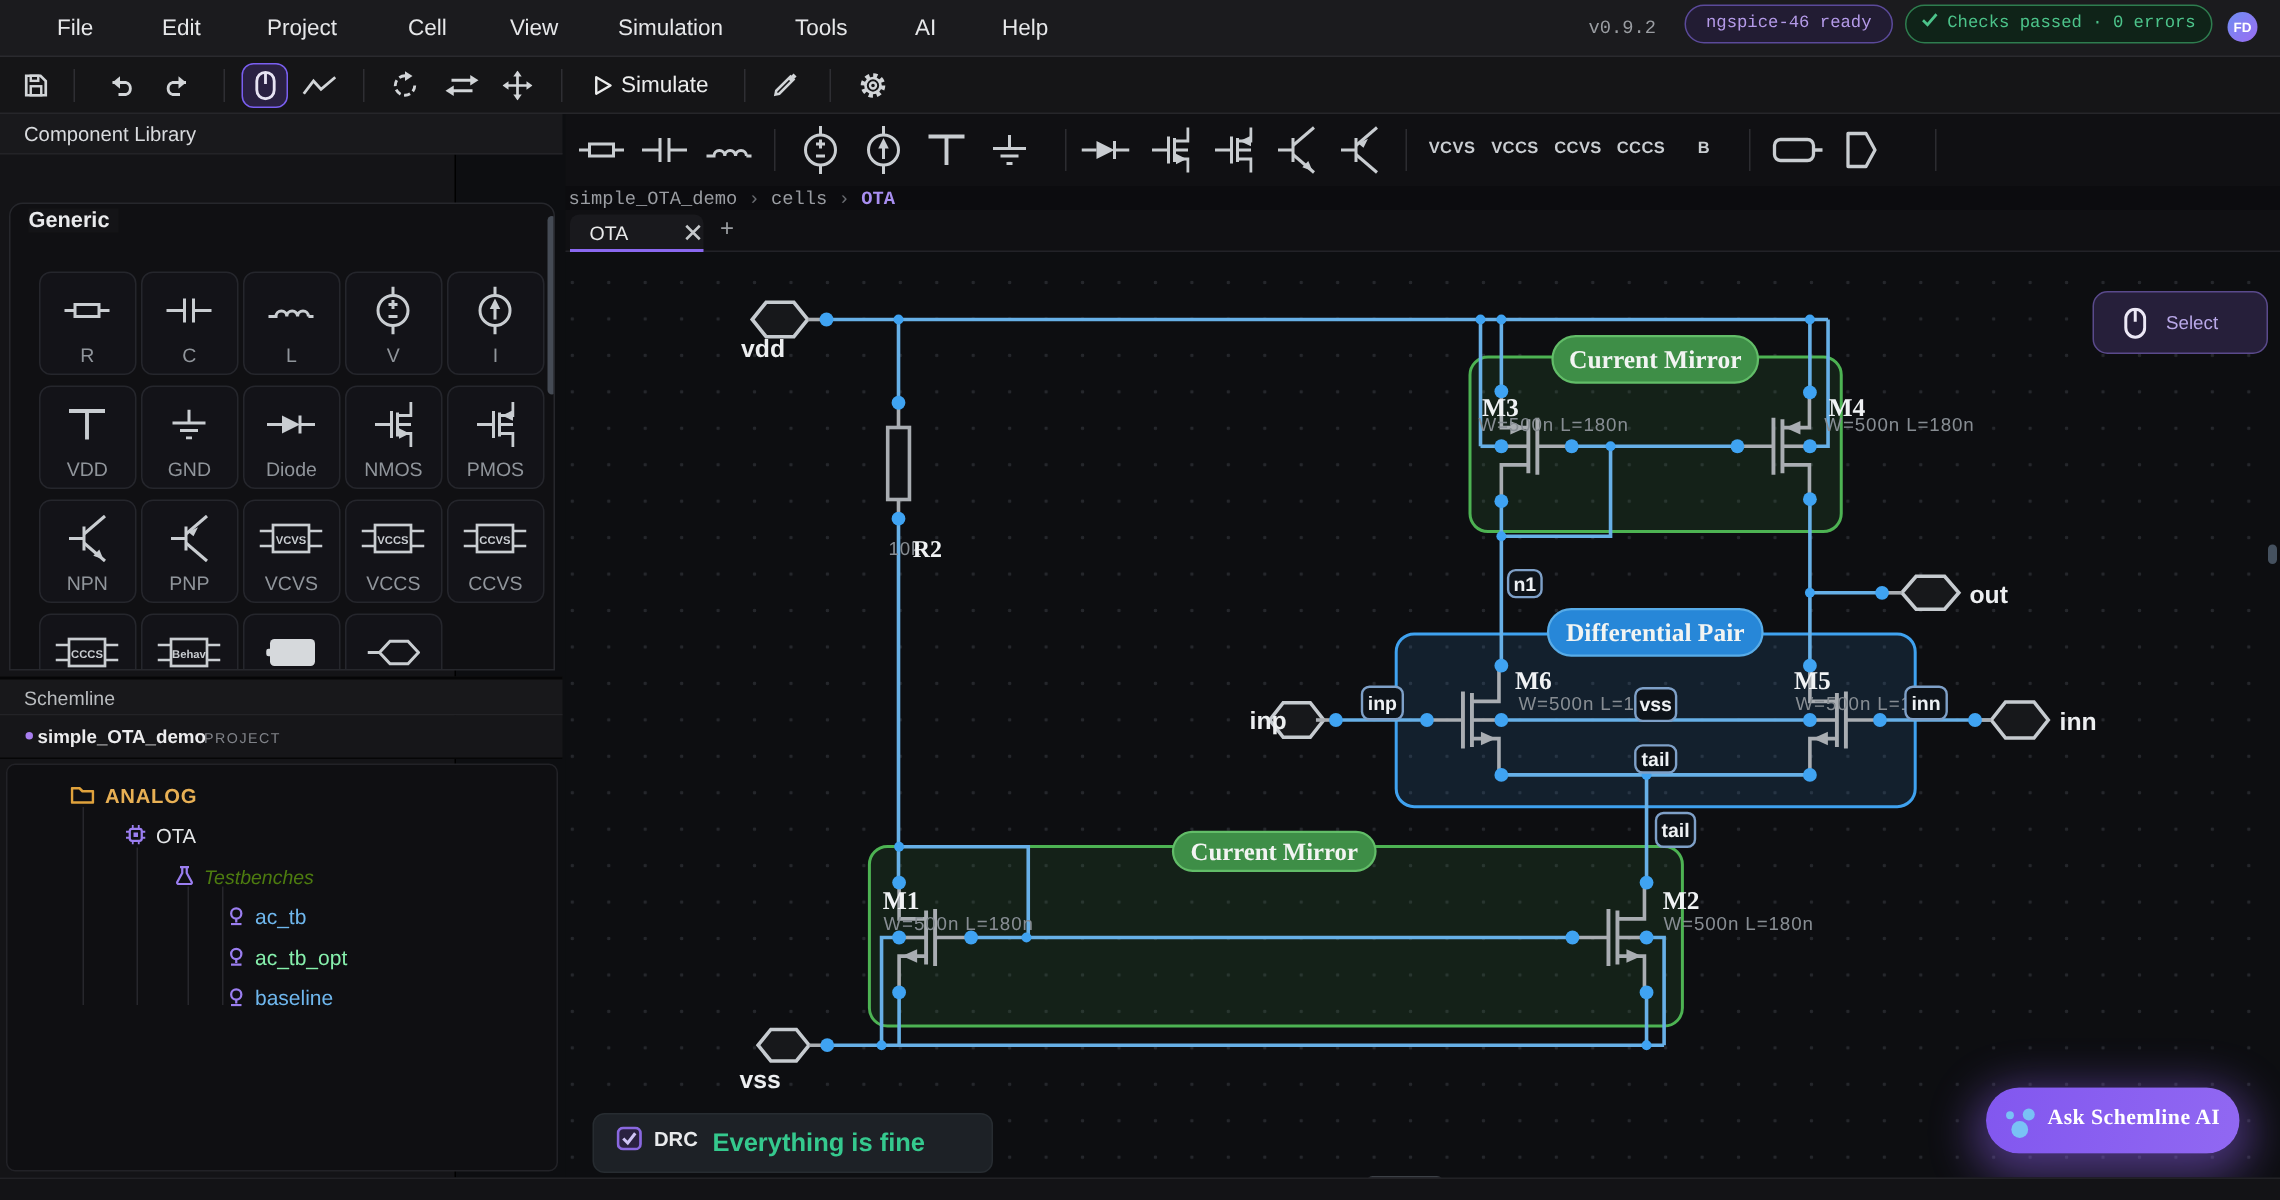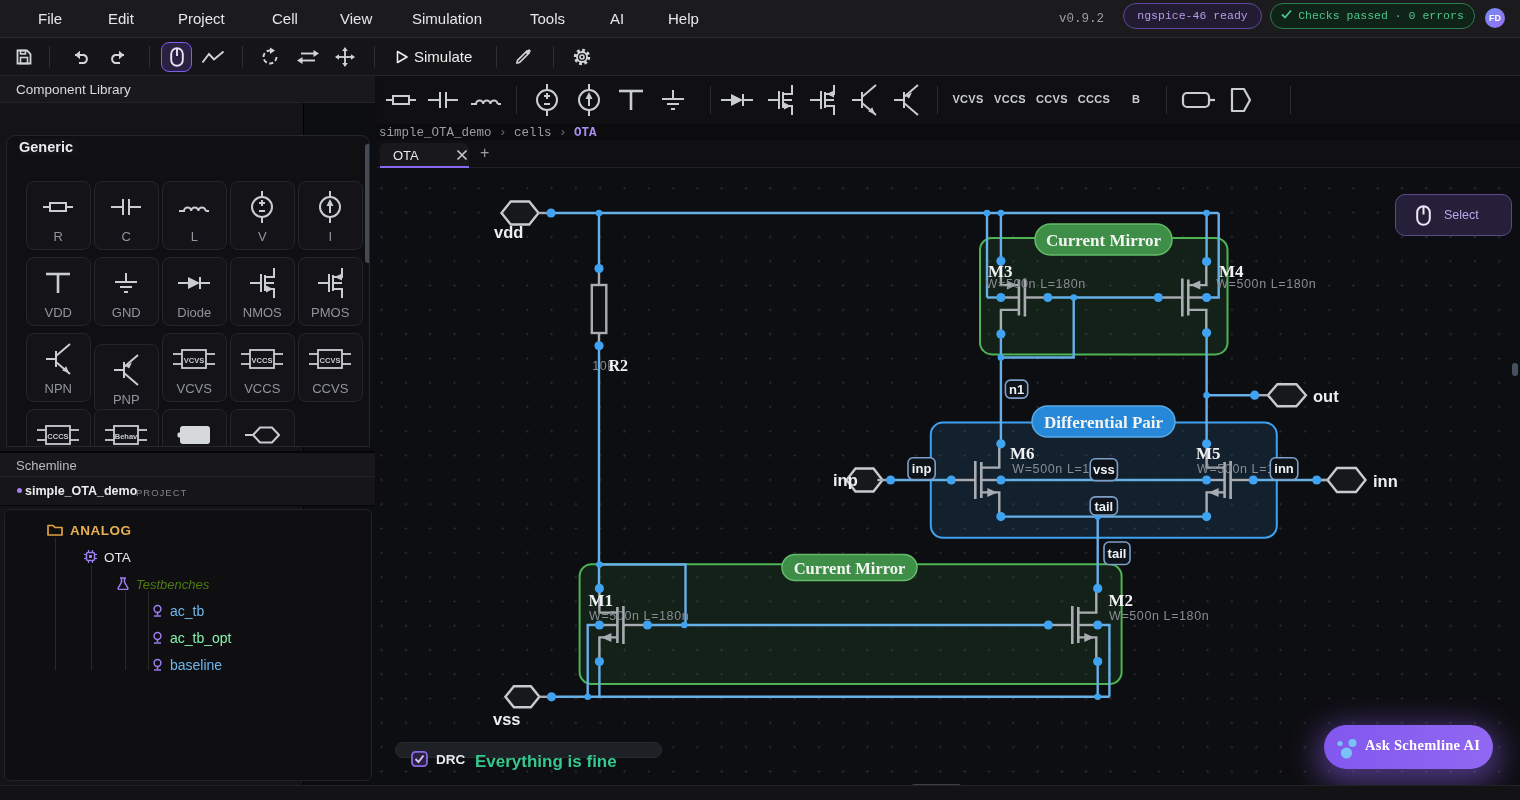--- a/index.html
+++ b/index.html
@@ -57,21 +57,21 @@
  border-bottom:1px solid #222228;}
 #tab1{position:absolute;left:3px;top:2.5px;width:89px;height:25.5px;background:#19191d;
  border-radius:6px 6px 0 0;color:#e8e9ea;font-size:13px;}
 #tab1 .ul{position:absolute;left:0;bottom:0;width:100%;height:2.4px;background:#8a68f0;}
 
 #canvas{position:absolute;left:377px;top:168px;width:1143px;height:617px;background:#0d0e11;
  background-image:radial-gradient(circle,#25272c 1.15px,rgba(0,0,0,0) 1.35px);
  background-size:24.3px 24.3px;background-position:16.7px 8.2px;}
 #selectbtn{position:absolute;left:1018px;top:26px;width:117px;height:42px;background:#261f3a;
  border:1.5px solid #5a4a8c;border-radius:10px;}
-#drcbox{position:absolute;left:18px;top:574px;width:267px;height:16px;background:#1d2126;
+#drcbox{position:absolute;left:18px;top:574px;width:267px;height:40px;background:#1d2126;
  border:1px solid #272c31;border-radius:8px;}
 #aibtn{position:absolute;left:947px;top:556.5px;width:169px;height:44.5px;border-radius:22.5px;
  background:linear-gradient(100deg,#8257ef,#9168f2);box-shadow:0 8px 30px 8px rgba(148,100,250,0.45);}
 #hscroll{position:absolute;left:534px;top:616px;width:51px;height:8px;background:#3c4046;border-radius:4px;}
 #vscroll{position:absolute;left:1135px;top:195px;width:6px;height:13px;background:#45515f;border-radius:3px;}
 #bottombar{position:absolute;left:0;top:785px;width:1520px;height:15px;background:#131316;
  border-top:1px solid #222226;}
 </style></head>
 <body>
 <div id="menubar">
@@ -318,21 +318,21 @@
               <line x1="0" y1="16" x2="10" y2="16"></line>
               <line x1="10" y1="8" x2="10" y2="24"></line>
               <line x1="10" y1="13" x2="24" y2="1"></line>
               <line x1="10" y1="19" x2="24" y2="31"></line>
             </g>
             <polygon points="23,30 16.2,27.5 20.2,23.3" fill="#c9cdd1"></polygon>
           </svg>
         </div>
         <div class="lb">NPN</div>
       </div>
-<div class="cell" style="left:87px;top:208px">
+<div class="cell" style="left:87px;top:197px">
         <div class="ic">
           <svg class="" width="25" height="32" viewBox="0 0 25 32" fill="none">
             <g stroke="#c9cdd1" stroke-width="2">
               <line x1="0" y1="16" x2="10" y2="16"></line>
               <line x1="10" y1="8" x2="10" y2="24"></line>
               <line x1="10" y1="13" x2="24" y2="1"></line>
               <line x1="10" y1="19" x2="24" y2="31"></line>
             </g>
             <polygon points="11.5,11.7 18,8.5 15,14.5" fill="#c9cdd1"></polygon>
           </svg>

